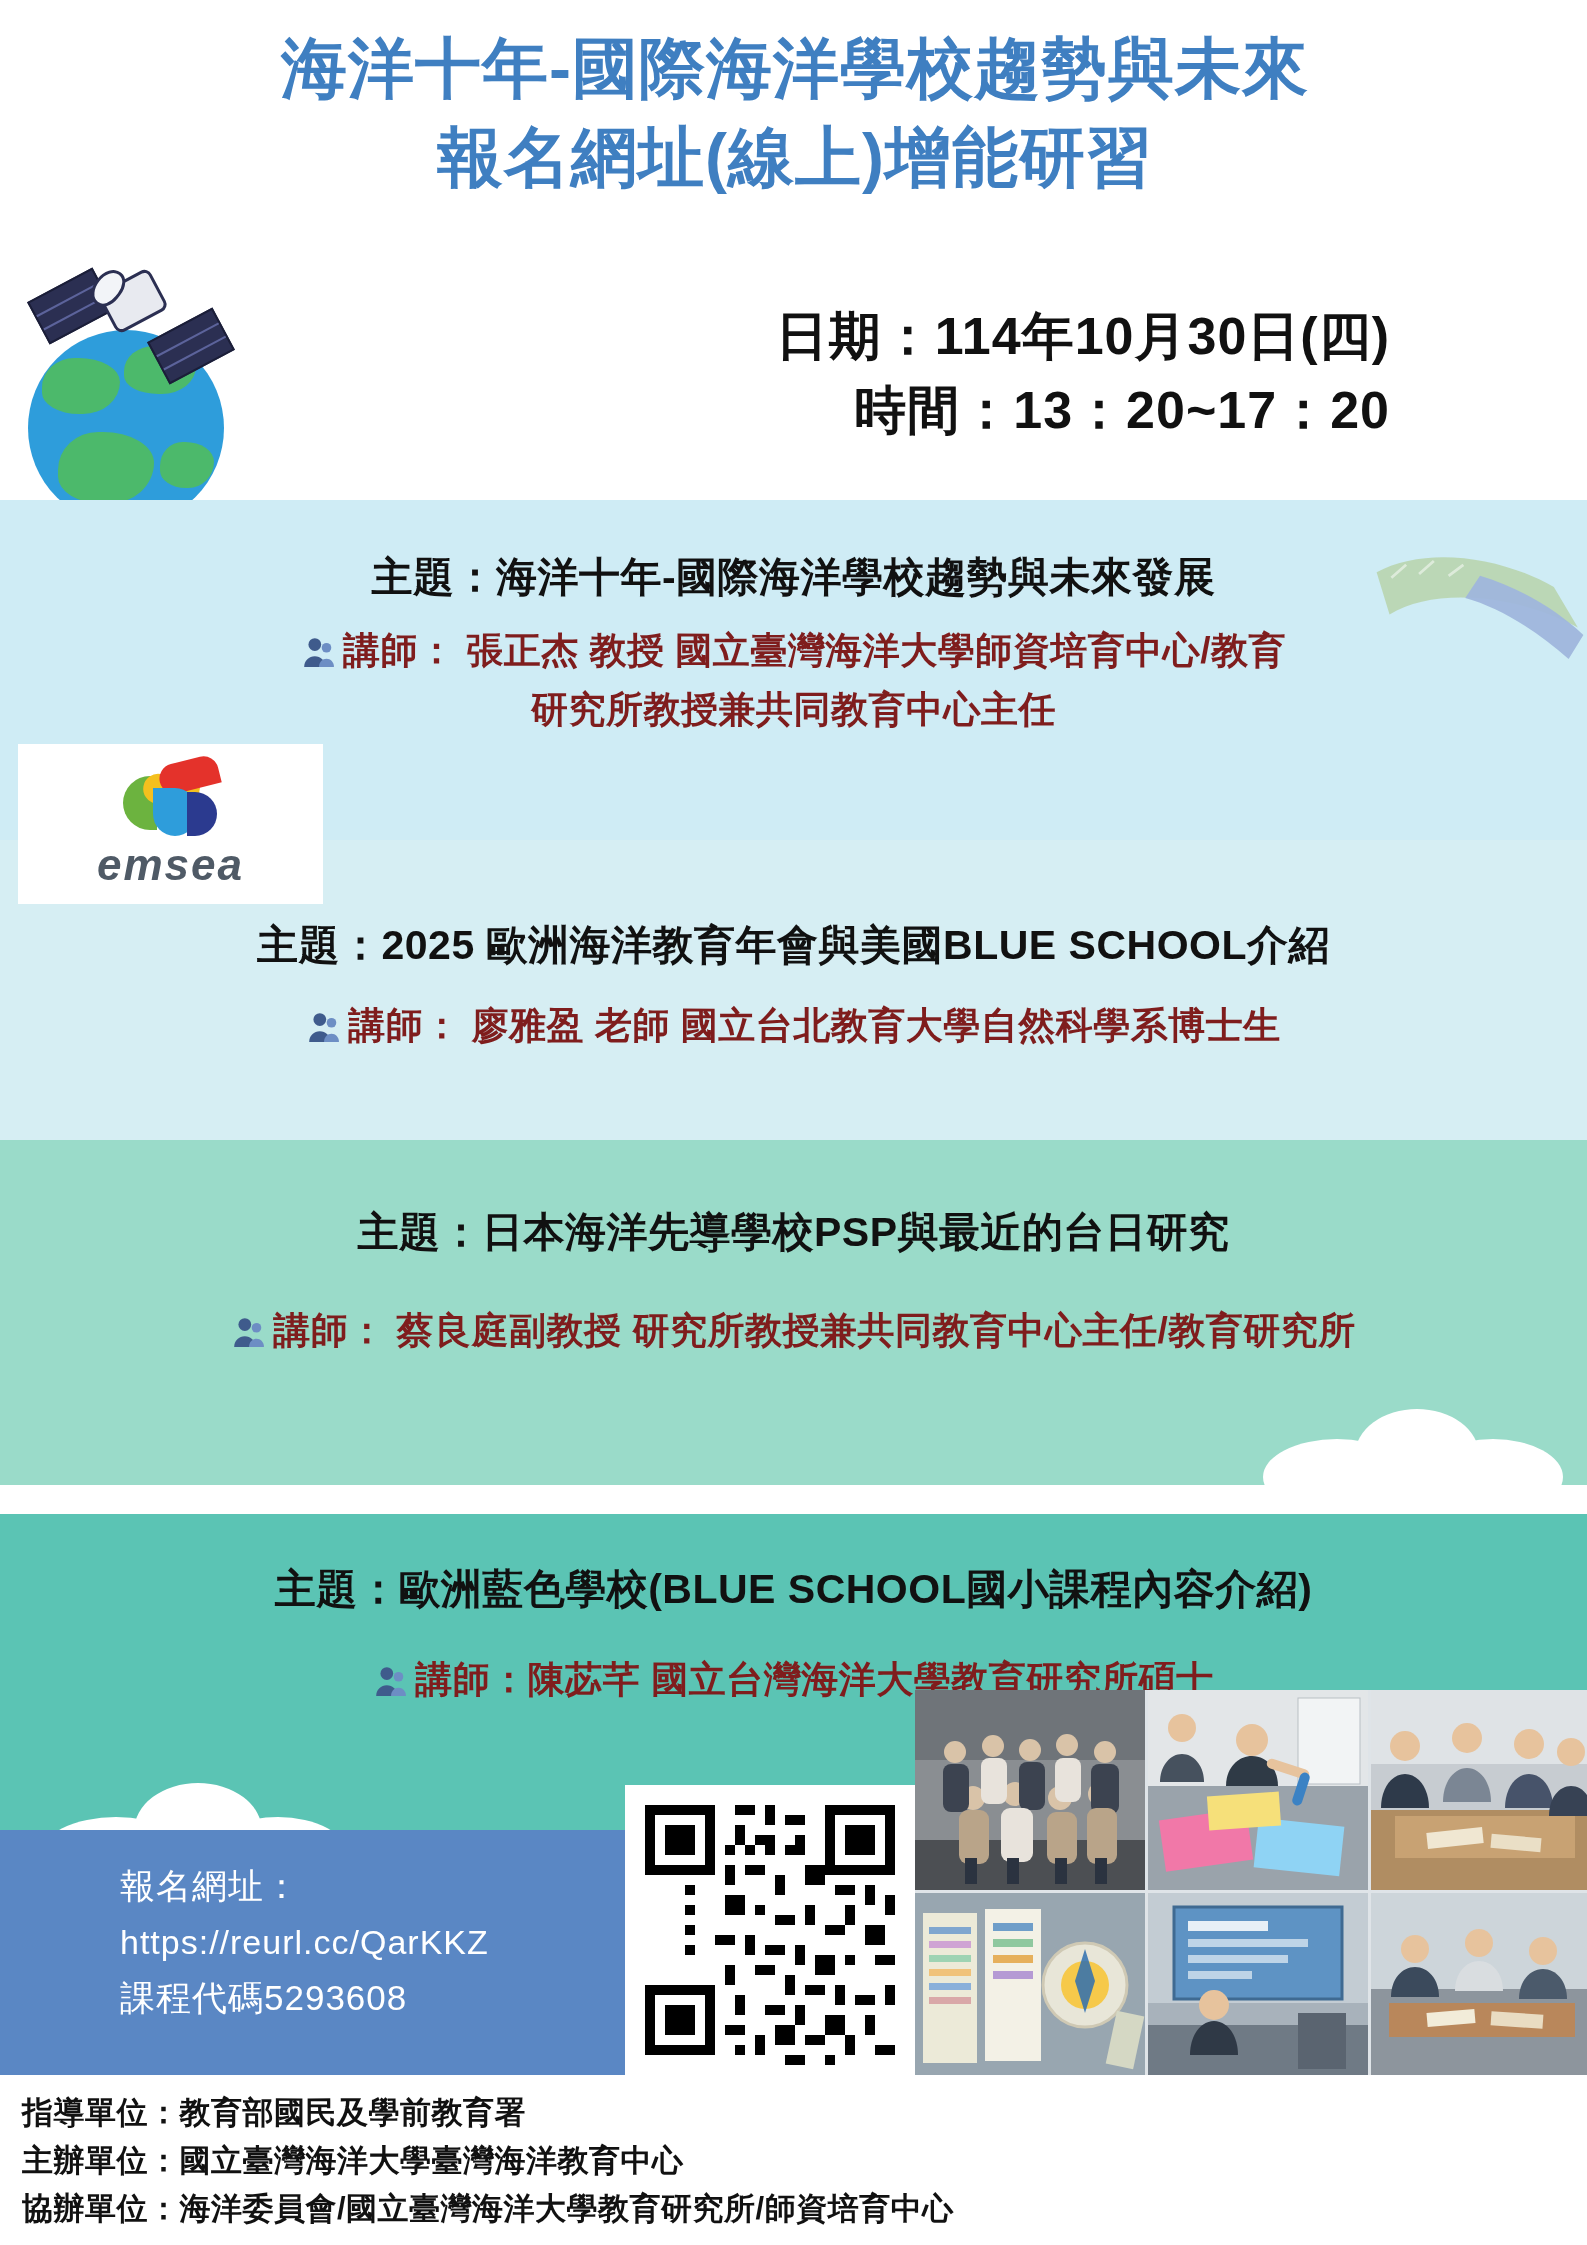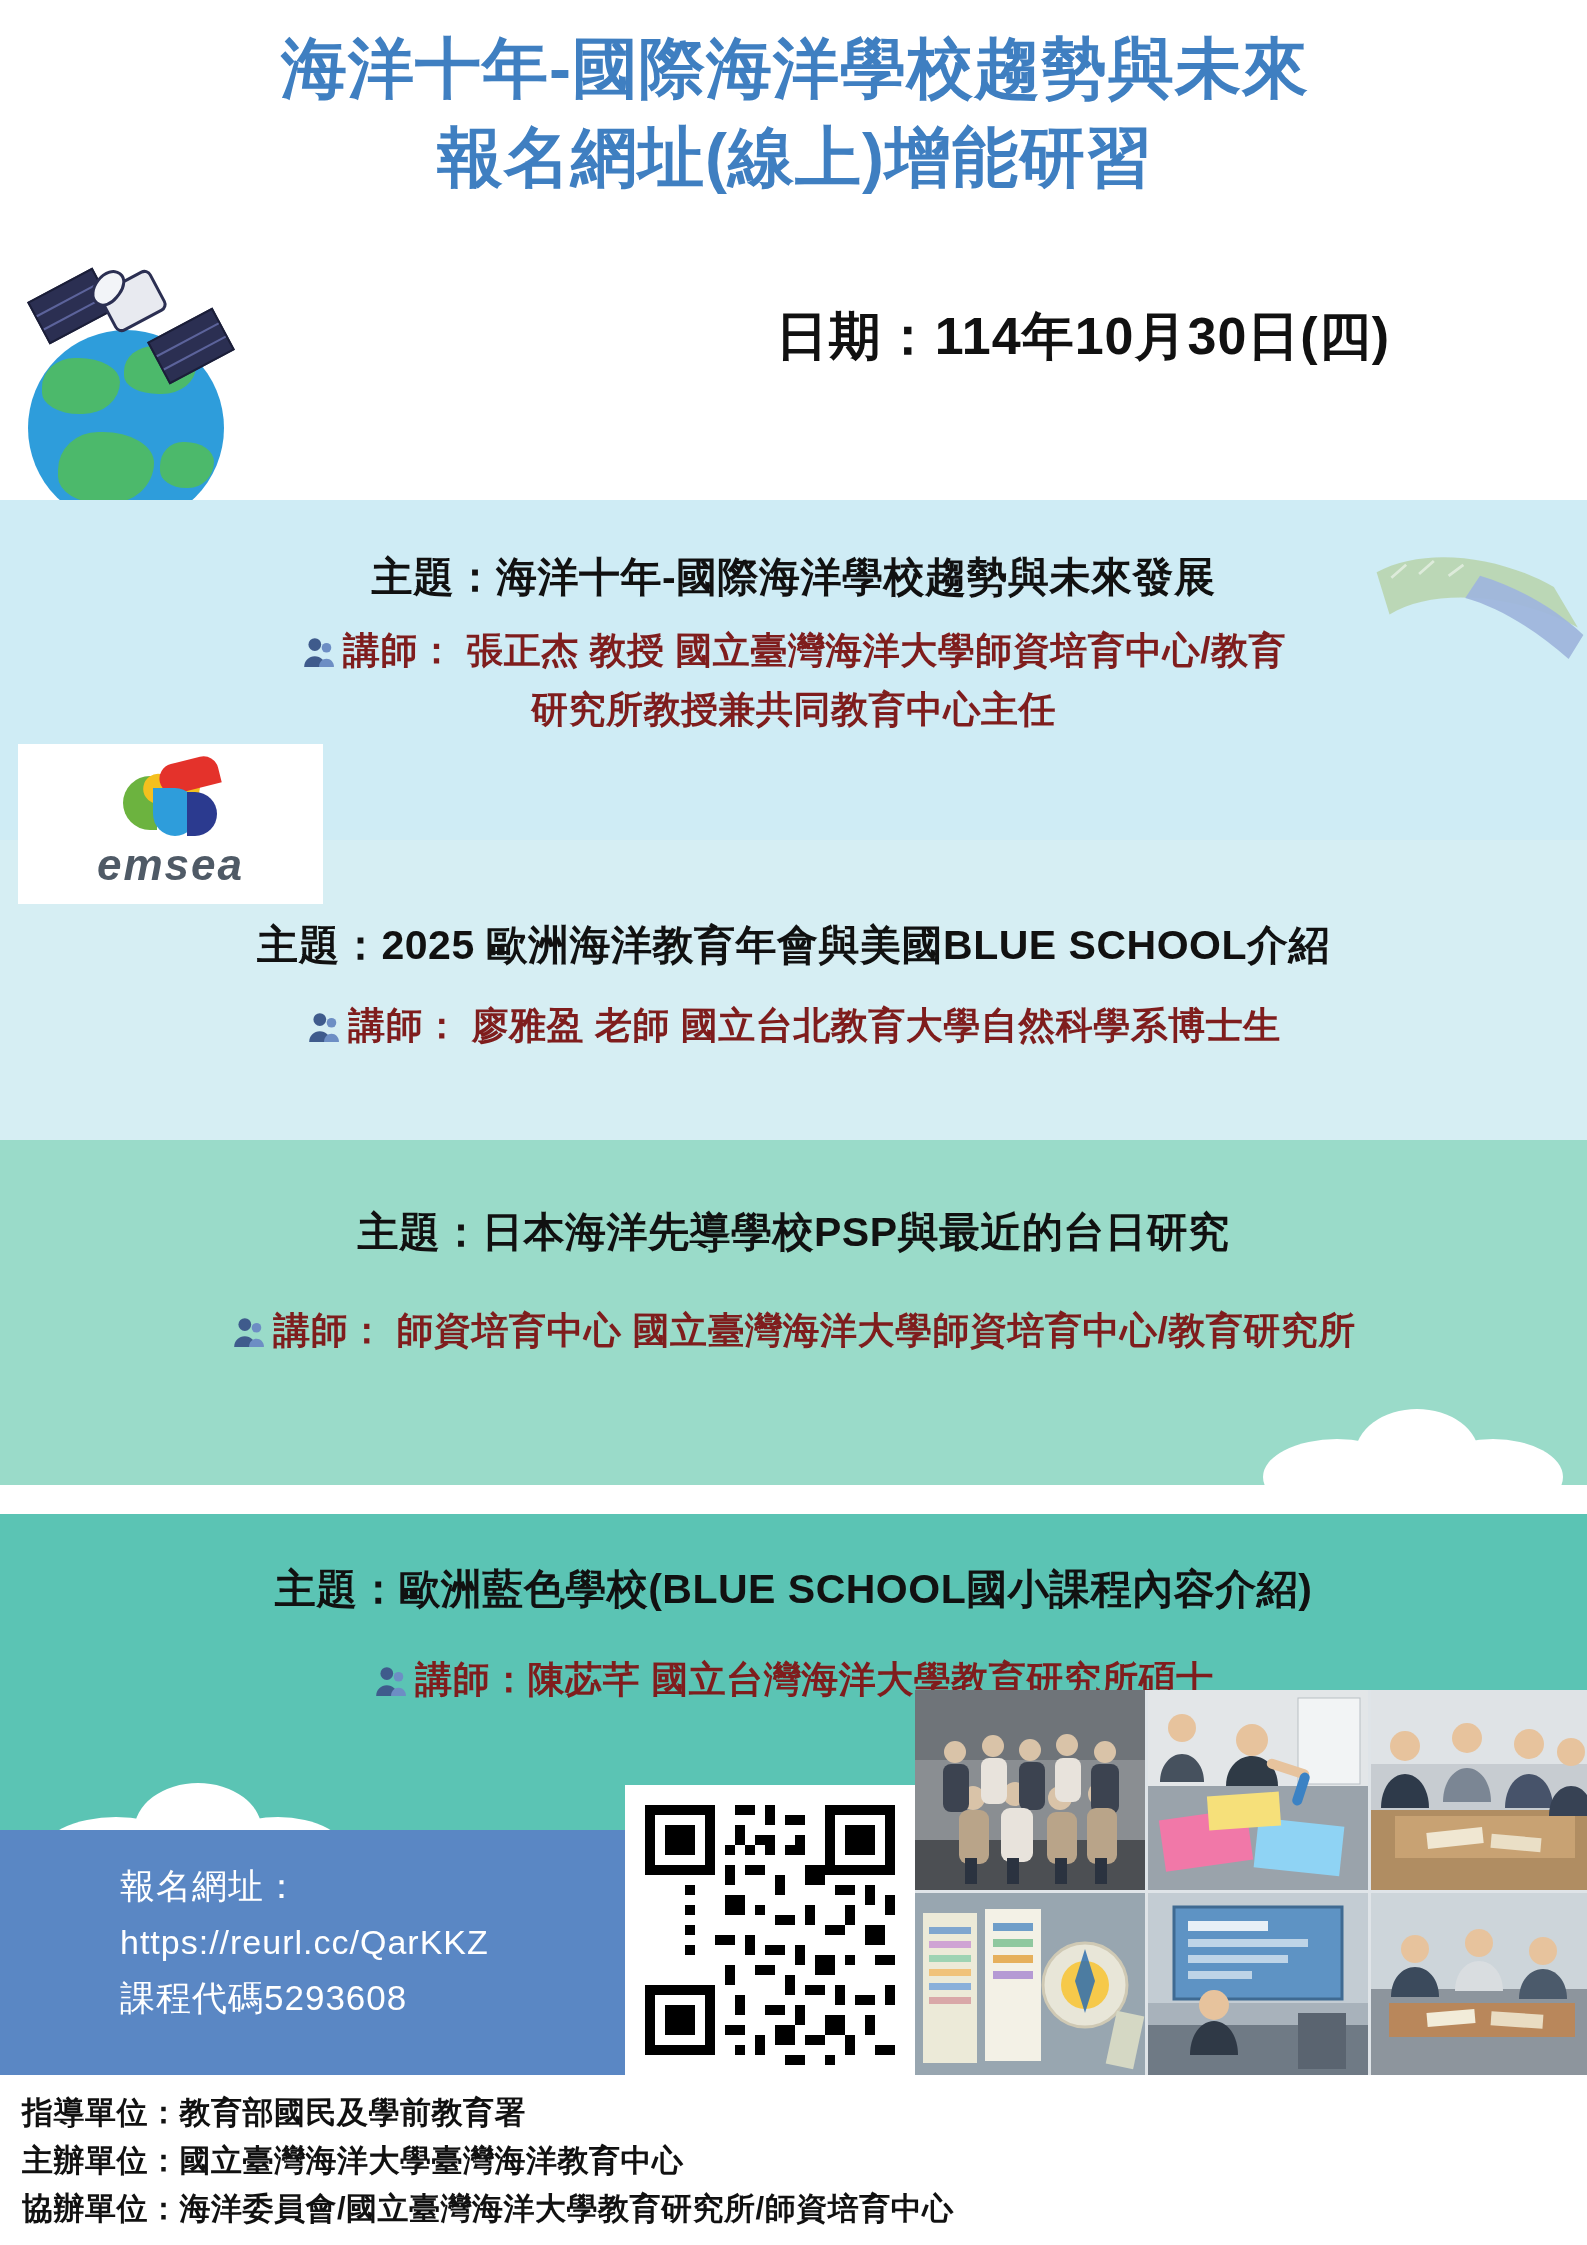--- a/index.html
+++ b/index.html
@@ -308,20 +308,21 @@
 <div class="poster">
 
   <div class="header">
     <div class="title">
       <div>海洋十年-國際海洋學校趨勢與未來</div>
       <div>報名網址(線上)增能研習</div>
     </div>
 
     <div class="datetime">
       <div>日期：114年10月30日(四)</div>
+      <div>時間：13：20~17：20</div>
     </div>
 
     <div class="earth-wrap">
       <div class="earth">
         <span class="land l1"></span>
         <span class="land l2"></span>
         <span class="land l3"></span>
         <span class="land l4"></span>
       </div>
       <div class="sat-panel sp-left"></div>
@@ -382,21 +383,21 @@
   <div class="band band-3">
     <div class="topic b3-topic">主題：日本海洋先導學校PSP與最近的台日研究</div>
     <div class="speaker b3-speaker">
       <span class="person-icon">
         <svg width="34" height="34" viewBox="0 0 32 32" aria-hidden="true">
           <circle cx="13" cy="9" r="6" fill="#3f5b8c"></circle>
           <path d="M3 30c0-6 4.6-10 10-10s10 4 10 10z" fill="#3f5b8c"></path>
           <circle cx="24" cy="12" r="4.5" fill="#6d8ec4"></circle>
           <path d="M17 30c0-4.5 3.2-7.6 7-7.6s7 3.1 7 7.6z" fill="#6d8ec4"></path>
         </svg>
-      </span><span>講師： 師資培育中心 國立臺灣海洋大學師資培育中心/教育研究所</span>
+      </span><span>講師： 蔡良庭副教授 研究所教授兼共同教育中心主任/教育研究所</span>
     </div>
 
     <svg style="position:absolute; right:10px; bottom:-30px;" width="330" height="130" viewBox="0 0 330 130">
       <g fill="#ffffff">
         <ellipse cx="90" cy="92" rx="74" ry="38"></ellipse>
         <ellipse cx="170" cy="70" rx="62" ry="46"></ellipse>
         <ellipse cx="246" cy="92" rx="70" ry="38"></ellipse>
         <rect x="20" y="92" width="290" height="38" rx="19"></rect>
       </g>
     </svg>

